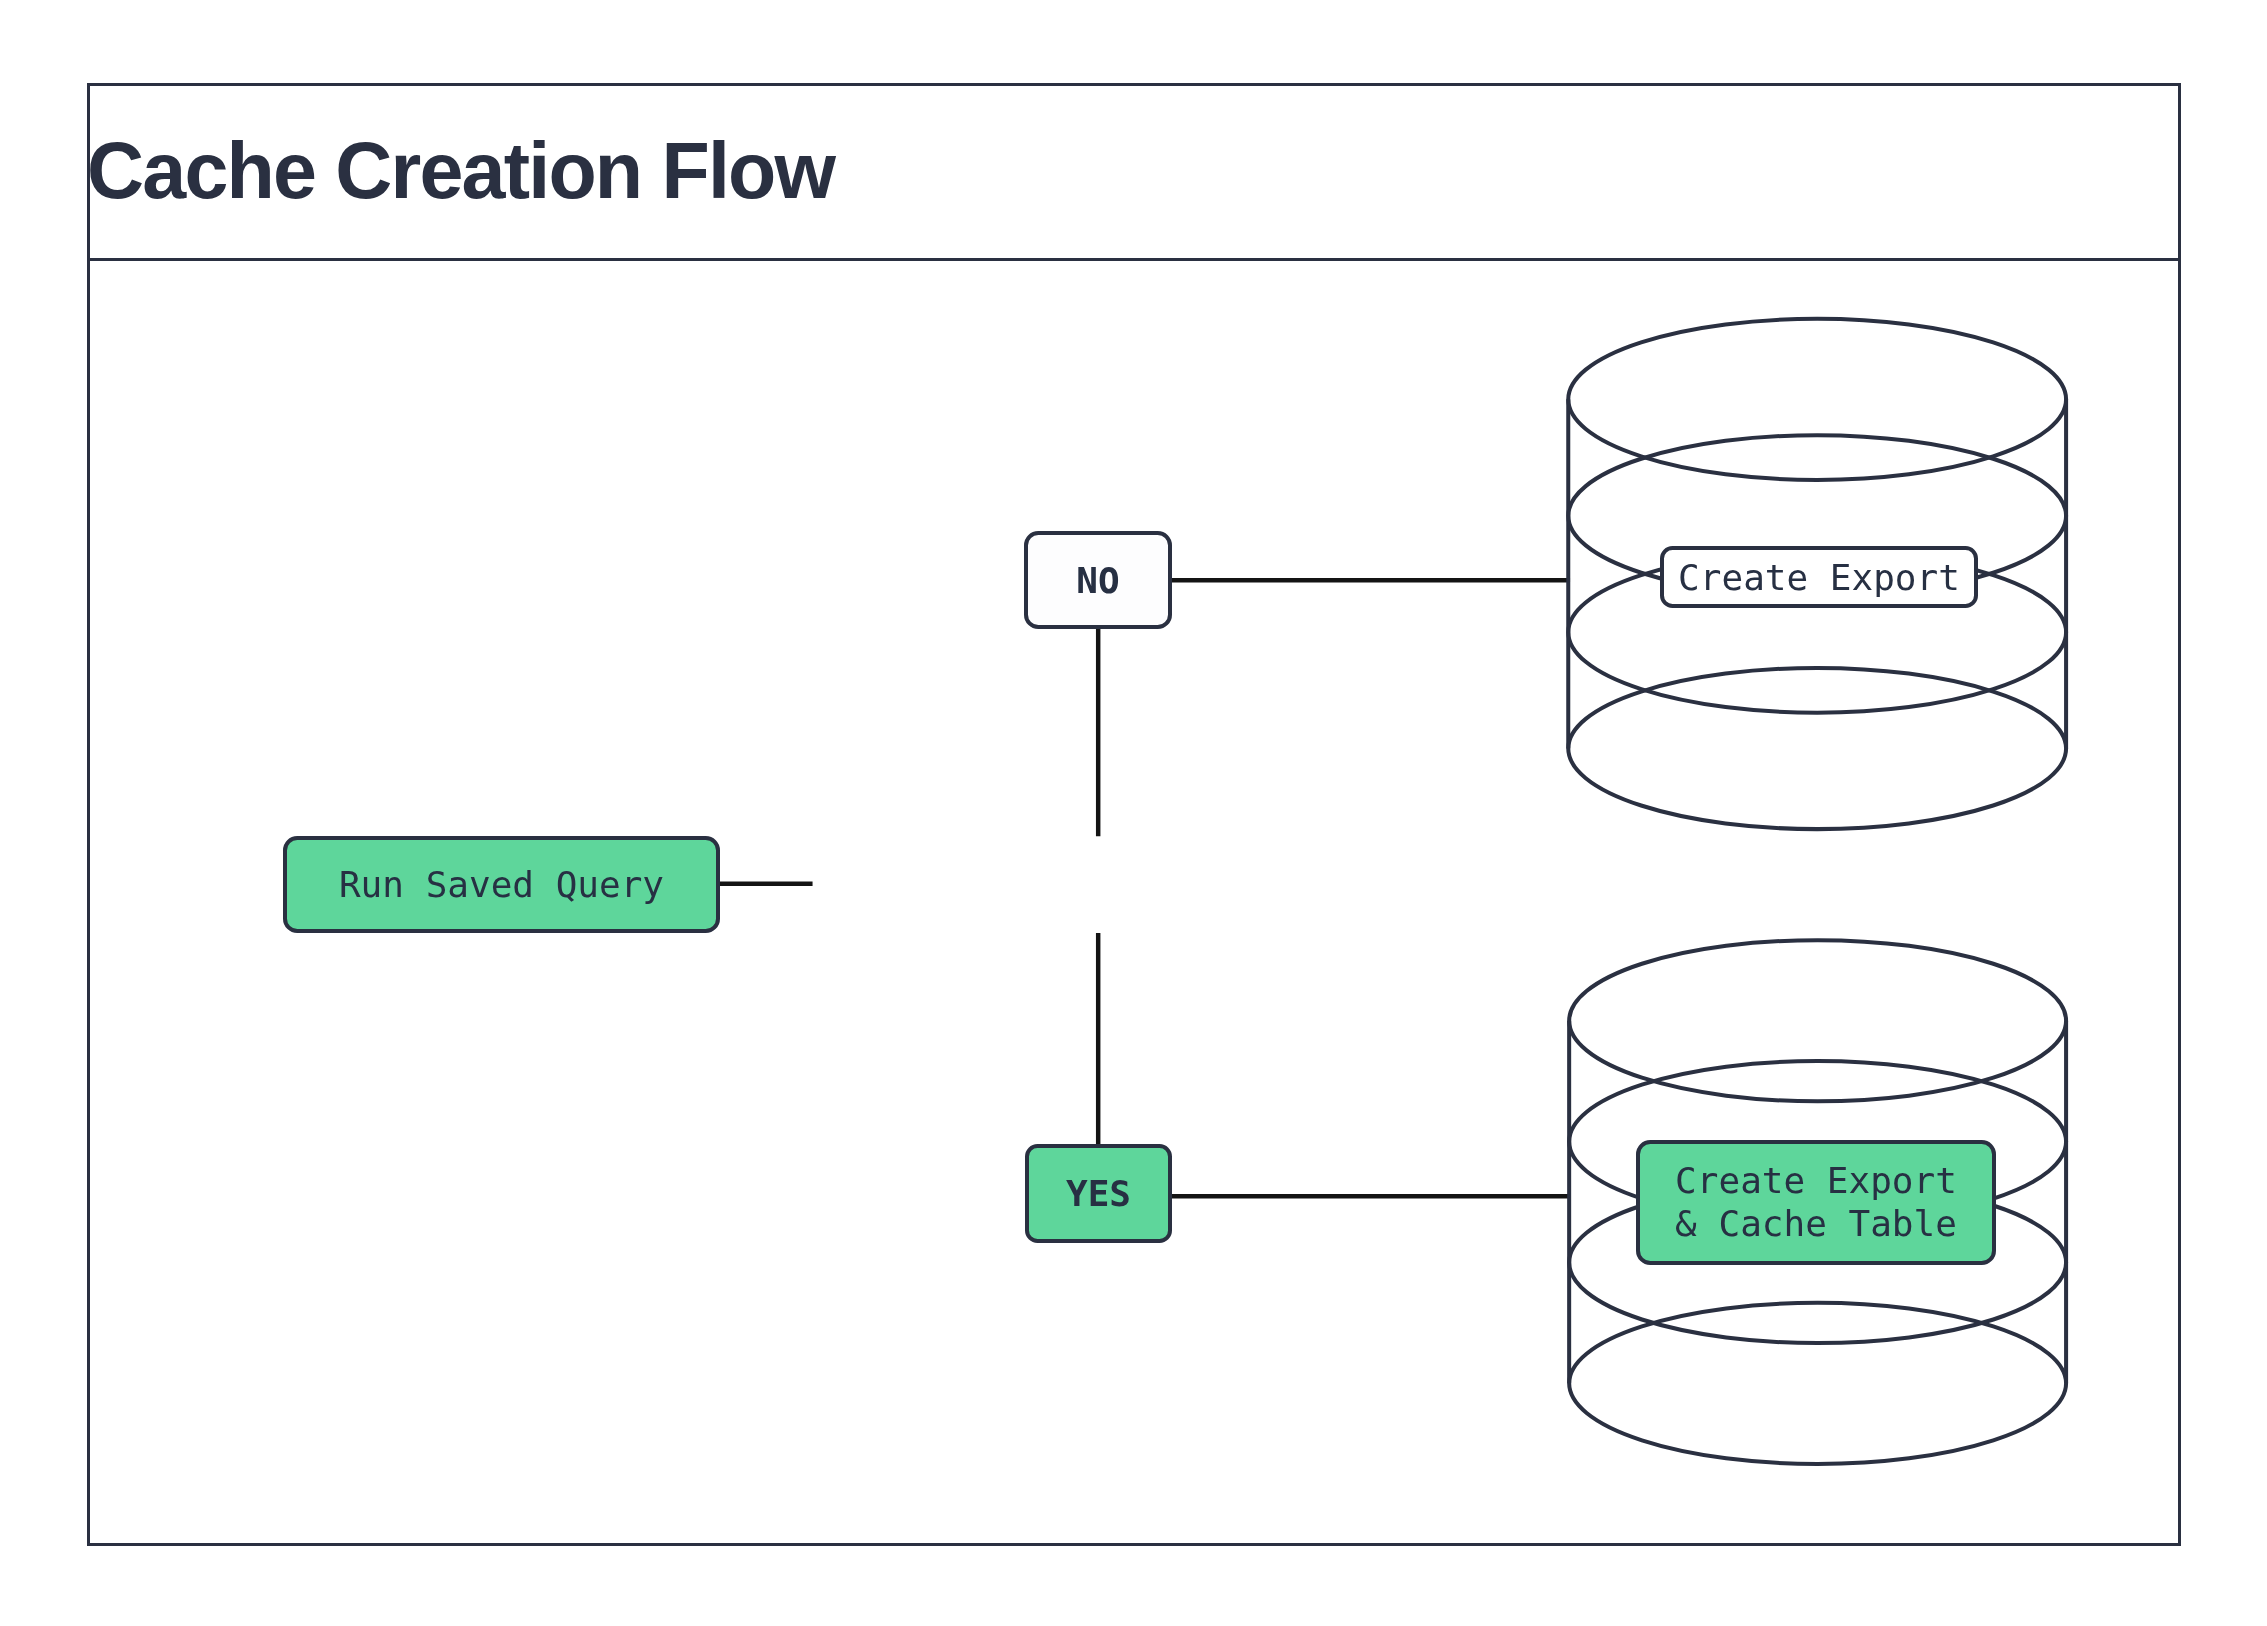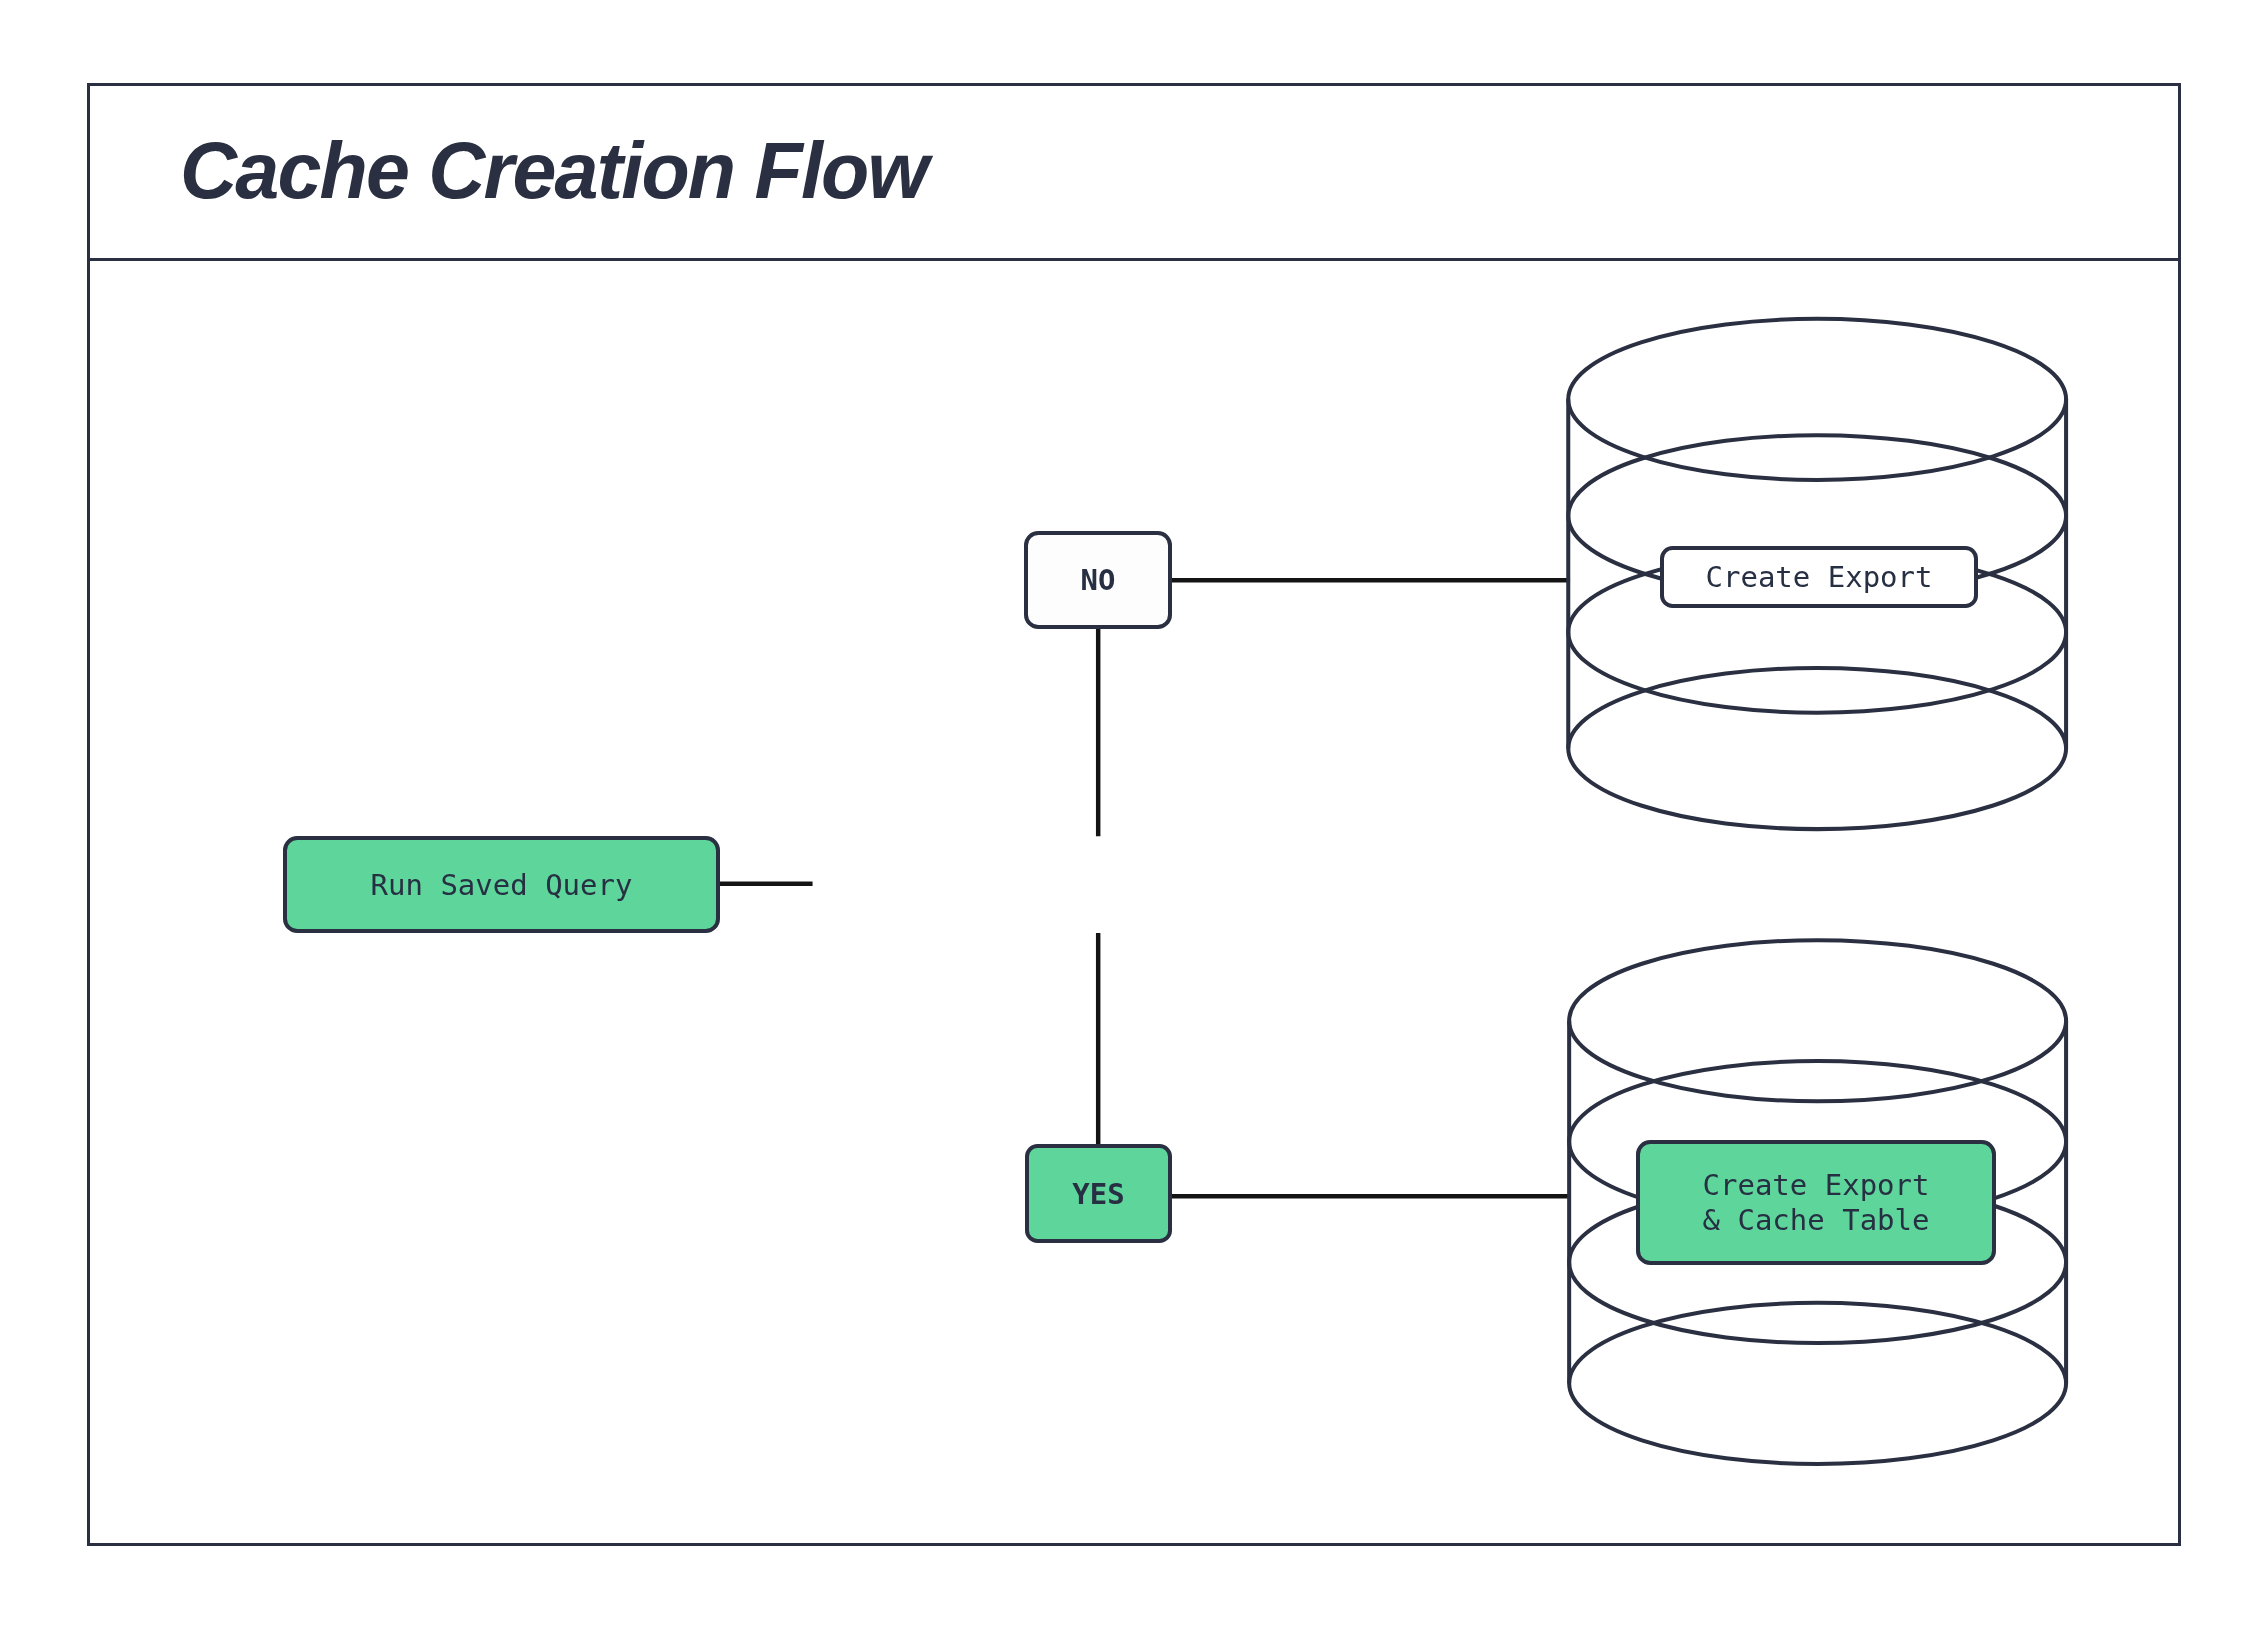--- a/index.html
+++ b/index.html
@@ -16,22 +16,20 @@
     position: absolute; left: 87px; top: 83px;
     width: 2094px; height: 1463px;
     border: 3.6px solid #2a3041;
     background: transparent;
   }
   .header {
     position: absolute; left: 87px; top: 83px;
     width: 2094px; height: 178px;
     border-bottom: 3.6px solid #2a3041;
     display: flex; align-items: center;
-    padding-left: 93px;
-    font-style: italic;
   }
   .title {
     font-family: "Liberation Sans", sans-serif;
     font-weight: 700;
     font-size: 79px;
     letter-spacing: -1.8px;
     color: #2a3041;
   }
 
   
@@ -40,21 +38,21 @@
     width: 2268px; height: 1626px;
   }
   .connector { stroke: #141414; stroke-width: 5; fill: none; }
   .cyl { stroke: #2a3041; stroke-width: 4.5; fill: none; }
 
   
   .node {
     position: absolute;
     display: flex; align-items: center; justify-content: center;
     text-align: center;
-    font-size: 29px;
+    font-size: 36px;
     font-weight: 500;
     color: #273043;
   }
   .node-start {
     left: 283px; top: 836px; width: 437px; height: 97px;
     background: #5ed69b; border: 4.5px solid #2a3041; border-radius: 14.3px;
   }
   .node-decision {
     left: 811px; top: 835px; width: 600px; height: 99px;
     background: #2a3041; border-radius: 14.3px;

